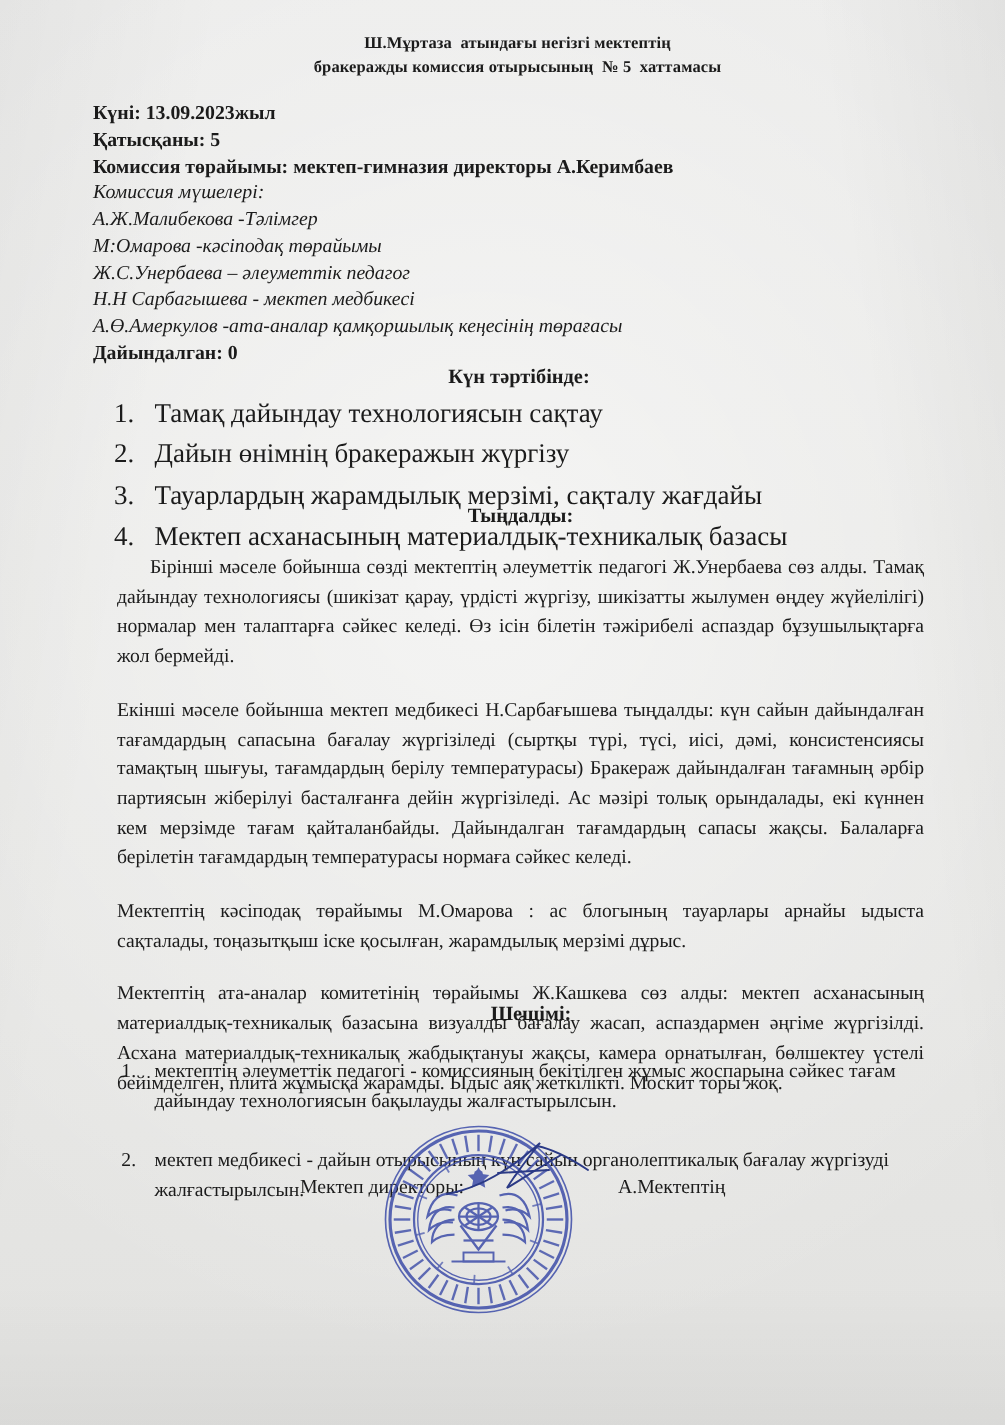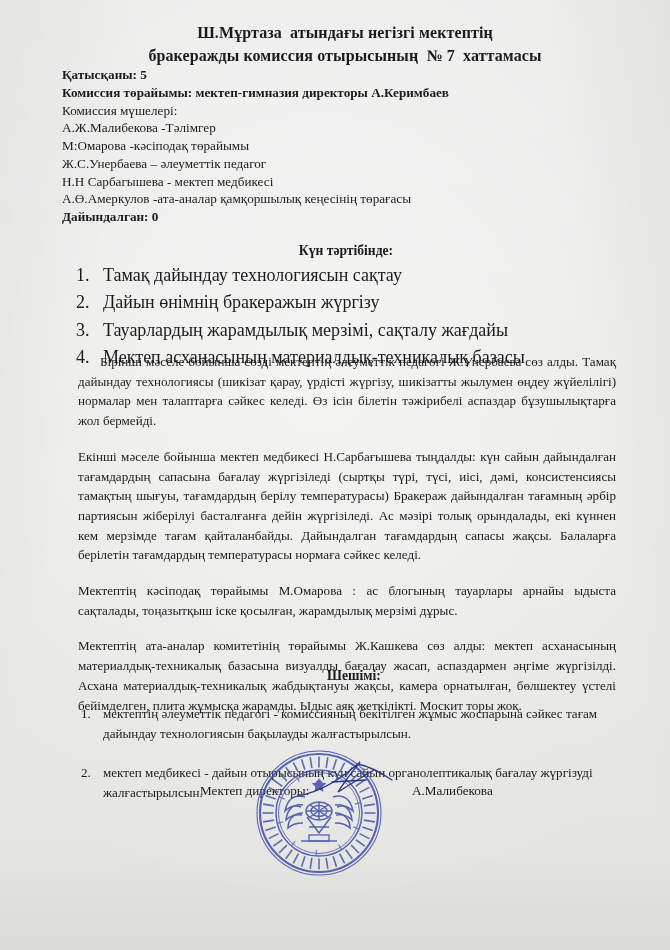--- a/index.html
+++ b/index.html
@@ -39,36 +39,36 @@
     padding: 0;
   }
 
   .title-block {
     position: absolute;
     left: 60px;
     right: 40px;
     top: 22px;
     text-align: center;
     font-weight: bold;
-    font-size: 16px;
+    font-size: 11px;
     line-height: 1.42;
     letter-spacing: 0.1px;
   }
   .title-line { white-space: pre; }
 
   .meta {
     position: absolute;
     left: 62px;
     top: 66px;
     right: 40px;
     font-size: 13.2px;
     line-height: 1.345;
   }
   .meta .b { font-weight: bold; }
-  .meta .r { font-weight: normal; }
+  .meta .r { font-weight: normal; font-style: italic; }
   .meta div { white-space: nowrap; }
 
   .section-heading {
     text-align: center;
     font-weight: bold;
     font-size: 13.6px;
   }
 
   .agenda {
     position: absolute;
@@ -158,24 +158,27 @@
 </style>
 </head>
 <body>
 
 <div id="paper"></div>
 
 <div id="sheet">
 
   <div class="title-block">
     <div class="title-line">Ш.Мұртаза  атындағы негізгі мектептің</div>
-    <div class="title-line">бракеражды комиссия отырысының  № 7  хаттамасы</div>
+    <div class="title-line">бракеражды комиссия отырысының  № 5  хаттамасы</div>
   </div>
 
   <div class="meta">
+    <div>
+      <span class="b">Күні:</span><span class="b"> 13.09.2023жыл</span>
+    </div>
     <div>
       <span class="b">Қатысқаны:</span><span class="b"> 5</span>
     </div>
     <div>
       <span class="b">Комиссия төрайымы:</span><span class="b"> мектеп-гимназия директоры А.Керимбаев</span>
     </div>
     <div>
       <span class="r">Комиссия мүшелері:</span>
     </div>
     <div>
@@ -202,40 +205,41 @@
     <div class="section-heading">Күн тәртібінде:</div>
     <ol>
       <li>Тамақ дайындау технологиясын сақтау</li>
       <li>Дайын өнімнің бракеражын жүргізу</li>
       <li>Тауарлардың жарамдылық мерзімі, сақталу жағдайы</li>
       <li>Мектеп асханасының материалдық-техникалық базасы</li>
     </ol>
   </div>
 
   <div class="heard">
+    <div class="section-heading">Тыңдалды:</div>
     <div class="body">
       <p>Бірінші мәселе бойынша сөзді мектептің әлеуметтік педагогі Ж.Унербаева  сөз алды. Тамақ дайындау технологиясы (шикізат қарау, үрдісті жүргізу, шикізатты жылумен өңдеу жүйелілігі) нормалар мен талаптарға сәйкес келеді. Өз ісін білетін тәжірибелі аспаздар бұзушылықтарға жол бермейді.</p>
       <p class="noindent">Екінші мәселе бойынша мектеп медбикесі Н.Сарбағышева  тыңдалды: күн сайын дайындалған тағамдардың сапасына бағалау жүргізіледі (сыртқы түрі, түсі, иісі, дәмі, консистенсиясы тамақтың шығуы, тағамдардың берілу температурасы) Бракераж дайындалған тағамның әрбір партиясын жіберілуі басталғанға дейін жүргізіледі. Ас мәзірі толық орындалады, екі күннен кем мерзімде тағам қайталанбайды. Дайындалган тағамдардың сапасы жақсы. Балаларға берілетін тағамдардың температурасы нормаға сәйкес келеді.</p>
       <p class="noindent">Мектептің кәсіподақ төрайымы М.Омарова : ас блогының тауарлары арнайы ыдыста сақталады, тоңазытқыш іске қосылған, жарамдылық мерзімі дұрыс.</p>
       <p class="noindent">Мектептің ата-аналар комитетінің төрайымы  Ж.Кашкева  сөз алды: мектеп асханасының материалдық-техникалық базасына визуалды бағалау жасап, аспаздармен әңгіме жүргізілді. Асхана материалдық-техникалық жабдықтануы жақсы, камера орнатылған,  бөлшектеу үстелі бейімделген, плита жұмысқа жарамды. Ыдыс аяқ жеткілікті. Москит торы жоқ.</p>
     </div>
   </div>
 
   <div class="decision">
     <div class="dh">Шешімі:</div>
     <ol>
       <li>мектептің әлеуметтік педагогі - комиссияның бекітілген жұмыс жоспарына сәйкес тағам дайындау технологиясын бақылауды жалғастырылсын.</li>
       <li>мектеп медбикесі - дайын отырысының күн сайын органолептикалық бағалау жүргізуді жалғастырылсын.</li>
     </ol>
   </div>
 
   <div class="signature">
     <div class="row">
       <span class="sig-role">Мектеп директоры:</span>
-      <span class="sig-name">А.Малибекова</span>
+      <span class="sig-name">А.Мектептің</span>
     </div>
   </div>
 
   <div class="seal">
     <svg viewBox="0 0 152 152" xmlns="http://www.w3.org/2000/svg">
       <defs>
         <path id="arcOuter" d="M 76,76 m -57,0 a 57,57 0 1,1 114,0 a 57,57 0 1,1 -114,0" fill="none"></path>
         <path id="arcInner" d="M 76,76 m -46,0 a 46,46 0 1,1 92,0 a 46,46 0 1,1 -92,0" fill="none"></path>
       </defs>
       <g stroke="#3b4ba8" fill="none">

